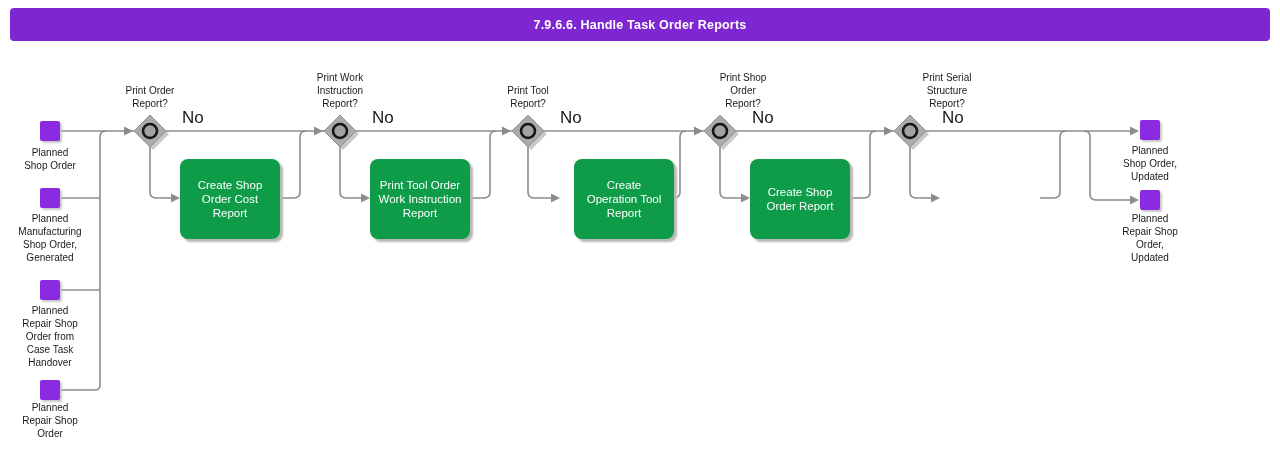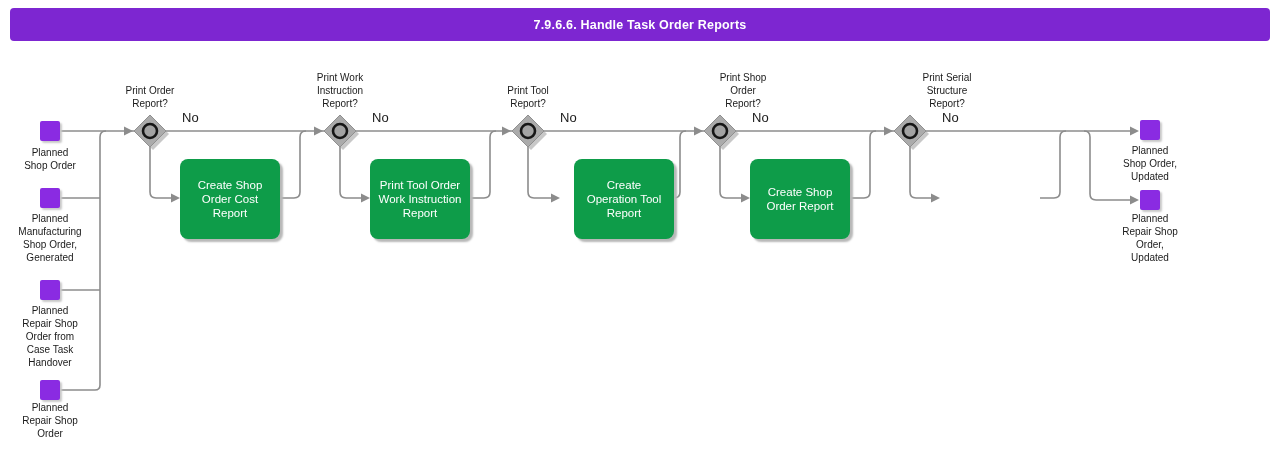--- a/index.html
+++ b/index.html
@@ -25,21 +25,21 @@
     position:absolute;text-align:center;font-size:10px;line-height:13px;
     white-space:pre-line;color:#1a1a1a;
   }
   .task{
     position:absolute;width:100px;height:80px;border-radius:8px;
     background:var(--task-bg,#0e9c49);box-shadow:3px 3px 2px #b8b8b8;
     display:flex;align-items:center;justify-content:center;text-align:center;
     color:#ffffff;font-size:11.5px;line-height:14px;white-space:pre-line;cursor:pointer;
   }
   .dia{position:absolute;width:44px;height:44px;}
-  .nolbl{position:absolute;font-size:13px;line-height:13px;}
+  .nolbl{position:absolute;font-size:17px;line-height:13px;}
 </style>
 </head>
 <body>
 
 <div class="canvas">
 
   <div class="titlebar">
     <span>7.9.6.6. Handle Task Order Reports</span>
   </div>
 

